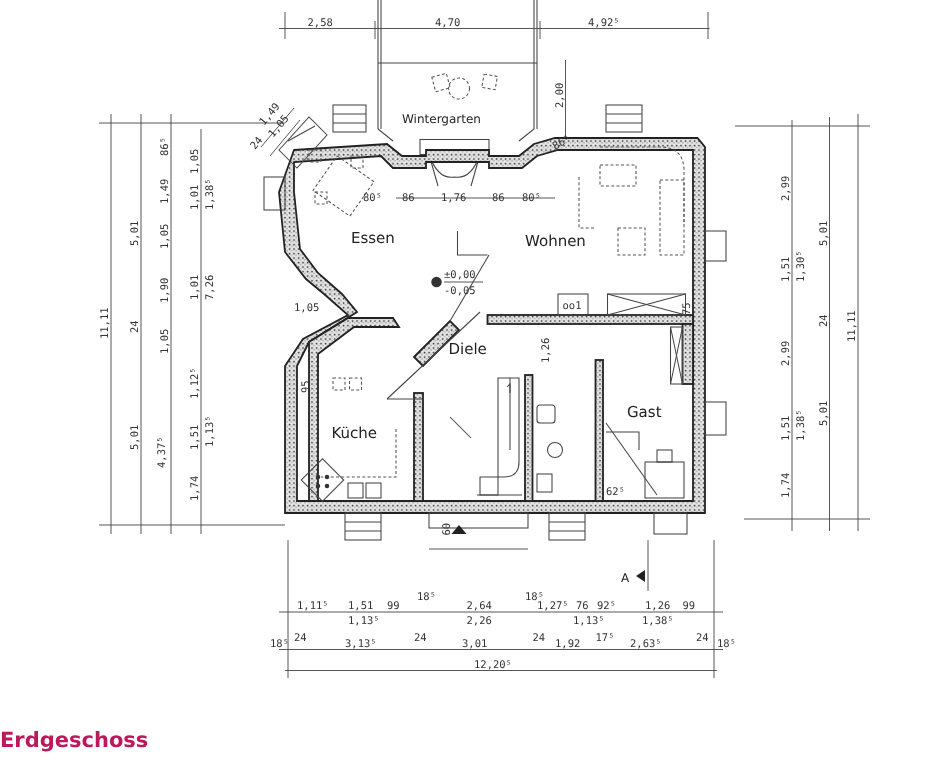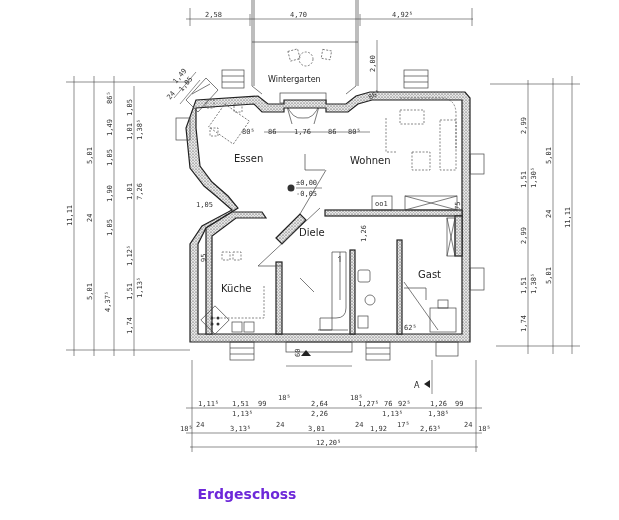--- a/index.html
+++ b/index.html
@@ -1,21 +1,21 @@
 <!DOCTYPE html>
 <html><head>
 <meta charset="utf-8">
 <style>
   html, body { margin:0; padding:0; background:#ffffff; }
   body { width:619px; height:520px; position:relative; overflow:hidden; font-family:"DejaVu Sans", sans-serif; }
   #plan { position:absolute; left:0; top:0; width:619px; height:520px; }
   .dim { font-family:"DejaVu Sans Mono", monospace; font-size:7px; fill:#333; }
   .room { font-family:"DejaVu Sans", sans-serif; font-size:10px; fill:#222; }
   .room-sm { font-family:"DejaVu Sans", sans-serif; font-size:8px; fill:#222; }
-  .caption { position:absolute; left:0; width:494px; top:486px; text-align:center; font-family:"DejaVu Sans", sans-serif; font-weight:bold; font-size:14px; color:#6d28d9; }
+  .caption { position:absolute; left:0; width:494px; top:486px; text-align:left; font-family:"DejaVu Sans", sans-serif; font-weight:bold; font-size:14px; color:#be185d; }
   .hatch { fill:url(#hatch); stroke:#222; stroke-width:1.2; }
   .thin { stroke:#444; stroke-width:0.7; fill:none; }
   .furn { stroke:#555; stroke-width:0.7; fill:none; stroke-dasharray:2 1.5; }
   .dline { stroke:#444; stroke-width:0.6; fill:none; }
 </style>
 </head>
 <body>
 
 <svg id="plan" viewBox="0 0 619 520" xmlns="http://www.w3.org/2000/svg">
   <defs>

